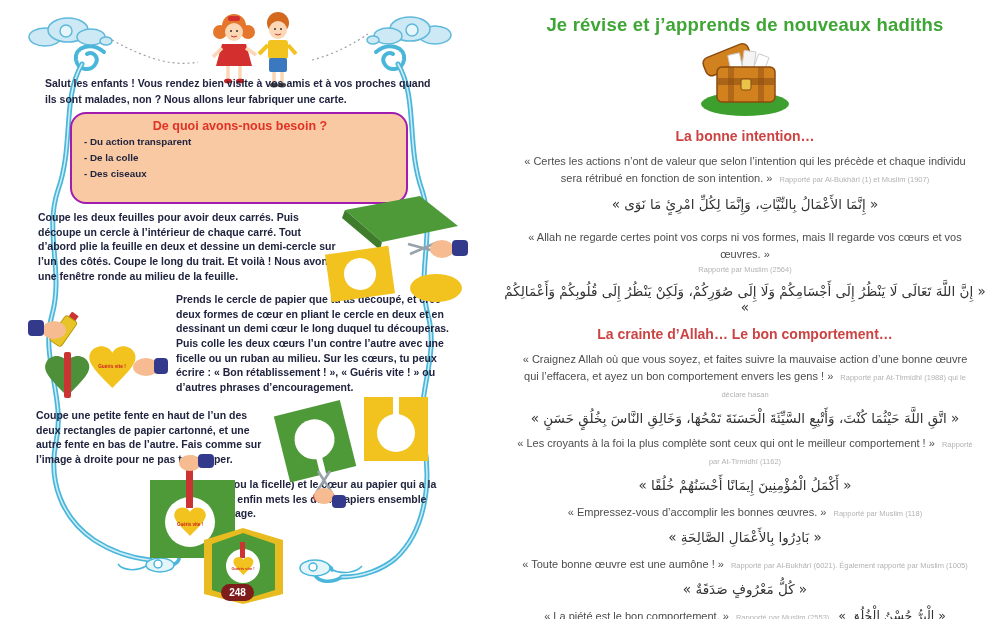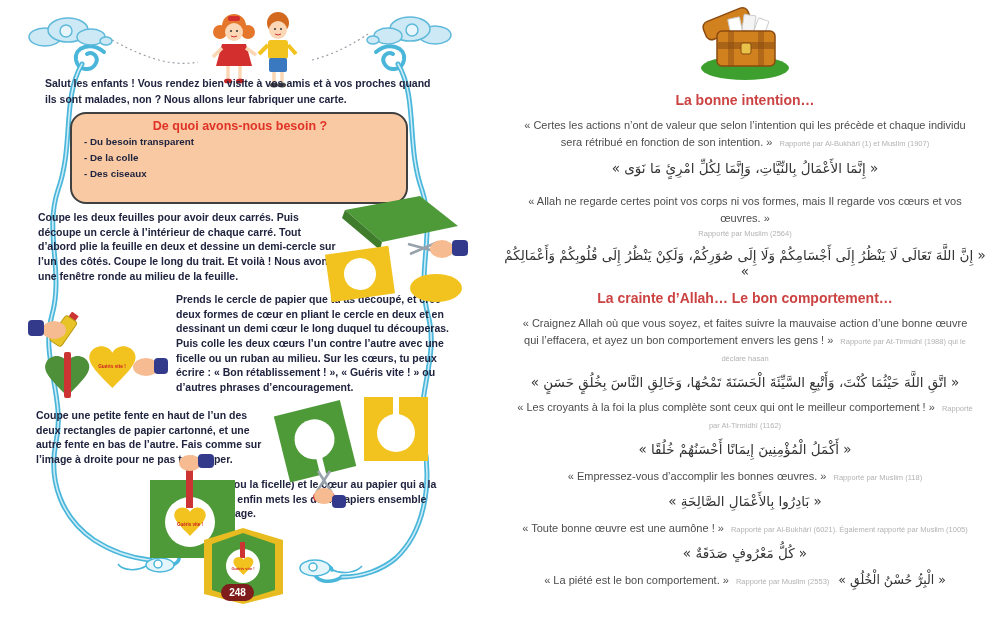--- a/index.html
+++ b/index.html
@@ -8,21 +8,21 @@
   .page { position:absolute; top:0; height:619px; }
   #left-page { left:0; width:480px; }
   #right-page { left:500px; width:490px; text-align:center; }
 
   
   .deco-svg { position:absolute; left:0; top:0; pointer-events:none; }
   .abs { position:absolute; }
   .intro { position:absolute; left:45px; top:76px; width:392px; text-align:left;
            font-weight:bold; font-size:10.5px; line-height:1.5; color:#20243f; }
   .needs-box { position:absolute; left:70px; top:112px; width:338px; min-height:92px;
-               background:#f8c9a2; border:2px solid #404040; border-radius:16px;
+               background:#f8c9a2; border:2px solid #a21caf; border-radius:16px;
                padding:5px 10px 7px 12px; }
   .needs-title { text-align:center; color:#e03226; font-weight:bold; font-size:12.5px; margin-bottom:3px; }
   .needs-cols { display:flex; }
   .needs-col1 { width:58%; }
   .needs-col2 { width:42%; }
   .needs-item { font-weight:bold; font-size:9.8px; line-height:1.32; color:#20243f; }
   .needs-col2 .needs-item { margin-bottom:3px; }
   .step { position:absolute; font-weight:bold; font-size:10.5px; line-height:1.4; color:#20243f; }
   .illus { position:absolute; }
   .page-badge { position:absolute; background:#7f1d1d; color:#fff; font-weight:bold; font-size:10px;
@@ -119,21 +119,21 @@
       </g>
     </svg>
   </div>
 
   <div class="intro">Salut les enfants ! Vous rendez bien visite à vos amis et à vos proches quand ils sont malades, non ? Nous allons leur fabriquer une carte.</div>
 
   <div class="needs-box">
     <div class="needs-title">De quoi avons-nous besoin ?</div>
     <div class="needs-cols">
       <div class="needs-col2">
-        <div class="needs-item">- Du besoin transparent</div>
+        <div class="needs-item">- Du action transparent</div>
         <div class="needs-item">- De la colle</div>
         <div class="needs-item">- Des ciseaux</div>
       </div>
     </div>
   </div>
 
   <div class="step" style="left:38px; top:210px; width:302px;">Coupe les deux feuilles pour avoir deux carrés. Puis découpe un cercle à l’intérieur de chaque carré. Tout d’abord plie la feuille en deux et dessine un demi-cercle sur l’un des côtés. Coupe le long du trait. Et voilà ! Nous avons une fenêtre ronde au milieu de la feuille.</div>
   <div class="step" style="left:176px; top:292px; width:292px;">Prends le cercle de papier que tu as découpé, et crée deux formes de cœur en pliant le cercle en deux et en dessinant un demi cœur le long duquel tu découperas. Puis colle les deux cœurs l’un contre l’autre avec une ficelle ou un ruban au milieu. Sur les cœurs, tu peux écrire : « Bon rétablissement ! », « Guéris vite ! » ou d’autres phrases d’encouragement.</div>
   <div class="step" style="left:36px; top:408px; width:238px;">Coupe une petite fente en haut de l’un des deux rectangles de papier cartonné, et une autre fente en bas de l’autre. Fais comme sur l’image à droite pour ne pas te tromper.</div>
   <div class="step" style="left:158px; top:477px; width:305px;">Colle le ruban (ou la ficelle) et le cœur au papier qui a la fente en bas, et enfin mets les deux papiers ensemble comme sur l’image.</div>
@@ -225,20 +225,21 @@
       </g>
       <text x="47" y="50" font-size="4" font-weight="bold" fill="#cc2222" text-anchor="middle">Guéris vite !</text>
     </svg>
   </div>
 
   <div class="page-badge" id="badge-248">248</div>
 </div>
 
 <div id="right-page" class="page">
 
+  <div class="rp-title">Je révise et j’apprends de nouveaux hadiths</div>
 
   <div class="chest-wrap">
     <svg width="110" height="78" viewBox="0 0 110 78">
       <ellipse cx="55" cy="64" rx="44" ry="12" fill="#3da02e"></ellipse>
       <g transform="rotate(-22 38 22)">
         <rect x="14" y="10" width="48" height="19" rx="6" fill="#d2811f" stroke="#8a4a10" stroke-width="1.5"></rect>
       </g>
       <rect x="39" y="14" width="12" height="15" rx="1" fill="#ffffff" stroke="#cccccc" transform="rotate(-12 45 21)"></rect>
       <rect x="53" y="11" width="12" height="16" rx="1" fill="#f4f4f4" stroke="#cccccc" transform="rotate(8 59 19)"></rect>
       <rect x="66" y="15" width="11" height="14" rx="1" fill="#ffffff" stroke="#cccccc" transform="rotate(20 71 22)"></rect>

